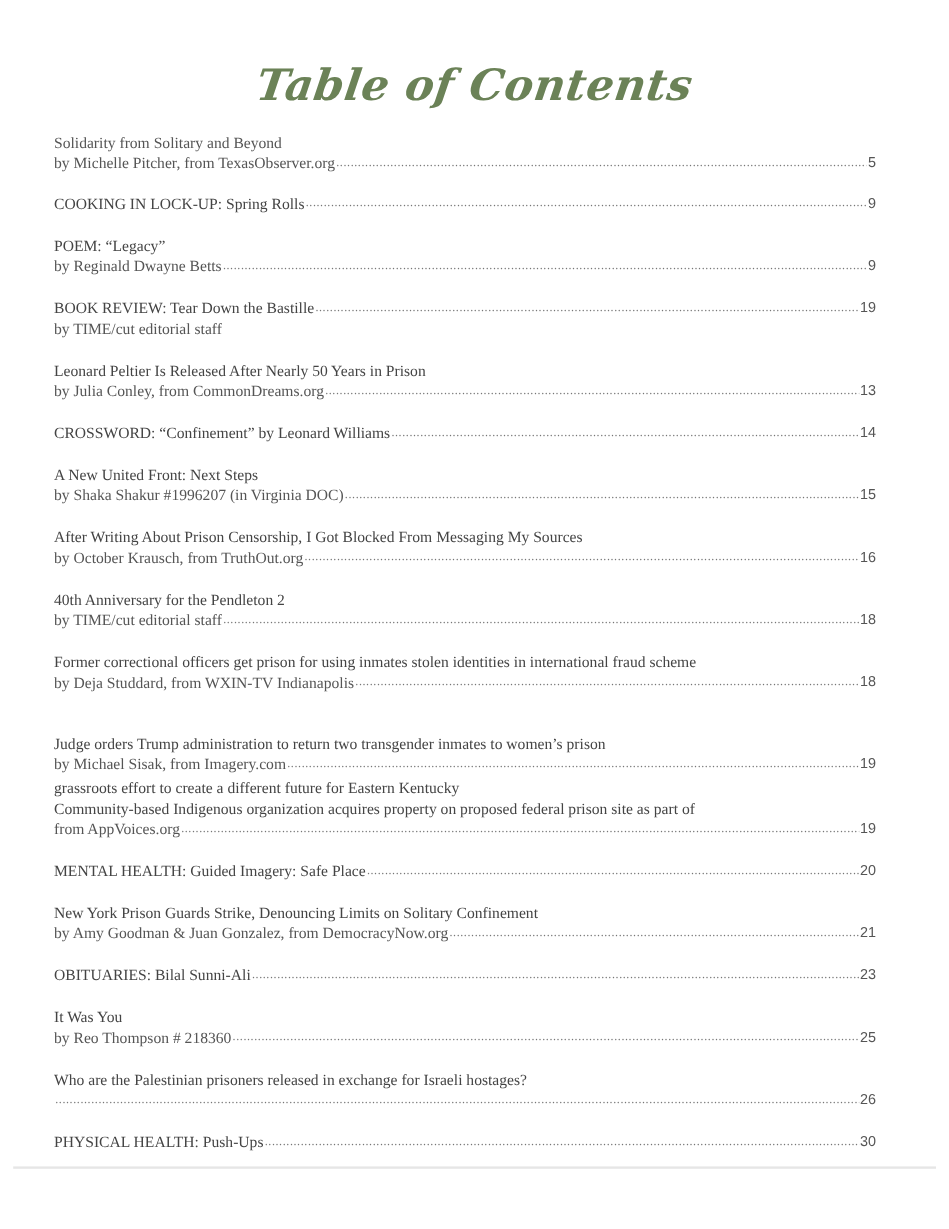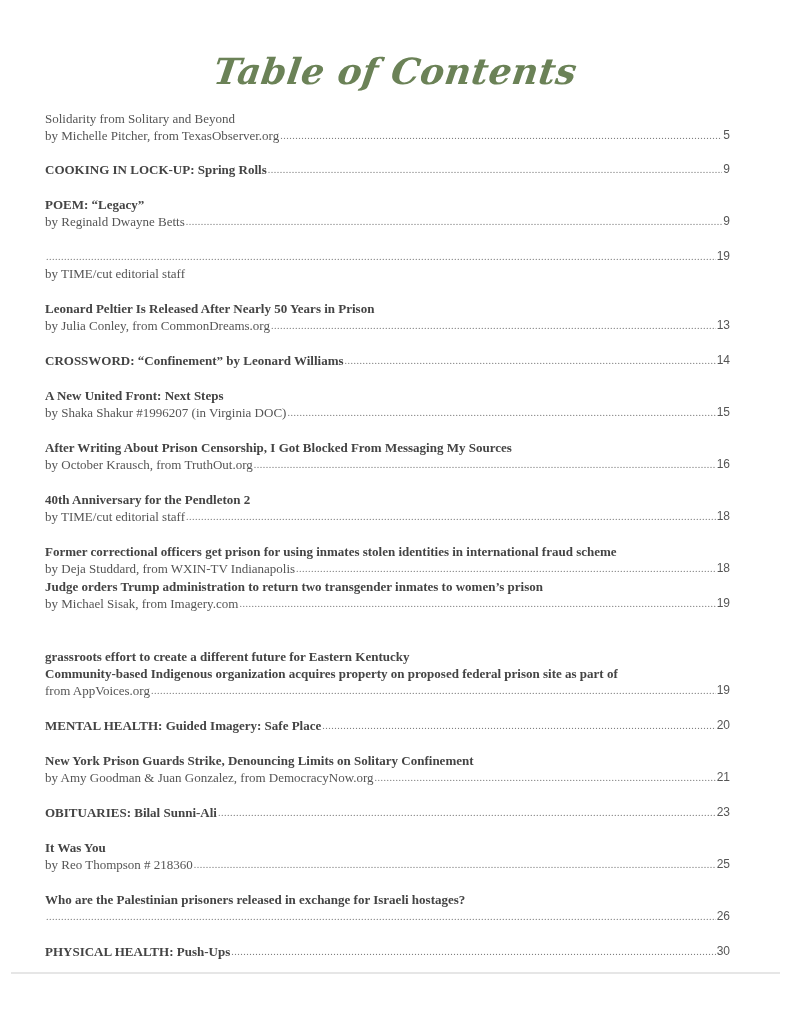--- a/index.html
+++ b/index.html
@@ -9,21 +9,21 @@
            font-family: "DejaVu Serif", serif; font-style: italic; font-weight: bold;
            font-size: 36px; color: #6b8257; letter-spacing: 0.5px;
            transform: skewX(-8deg); }
   .toc { position: absolute; left: 45px; width: 685px; top: 110px; }
   .entry { position: absolute; left: 0; width: 685px; }
   .line { display: flex; align-items: flex-end; font-size: 13px; line-height: 17px; white-space: nowrap; }
   .line .txt { flex: 0 0 auto; }
   .line .dots { flex: 1 1 auto; overflow: hidden; color: #777; margin: 0 1px; font-size: 10px; letter-spacing: 0.5px; }
   .line .dots::after { content: "................................................................................................................................................................................................................................................................................................................................................................"; }
   .line .pg { flex: 0 0 auto; font-family: "Liberation Sans", sans-serif; font-size: 12px; color: #555; }
-  .bold { font-weight: bold; color: #444; }
+  .bold { font-weight: normal; color: #444; }
   .plain { font-weight: normal; color: #555; }
   .bottom-rule { position: absolute; left: 11px; right: 11px; top: 972px; height: 2px; background: #e6e6e6; }
 </style>
 </head>
 <body>
 
 <div class="title">Table of Contents</div>
 
 <div class="toc">
 
@@ -52,20 +52,21 @@
       </div>
     <div class="line">
         <span class="txt plain">by Reginald Dwayne Betts</span>
         <span class="dots"></span>
         <span class="pg">9</span>
       </div>
   </div>
 
   <div class="entry" style="top:138px">
     <div class="line">
+        <span class="txt bold">BOOK REVIEW: Tear Down the Bastille</span>
         <span class="dots"></span>
         <span class="pg">19</span>
       </div>
     <div class="line">
         <span class="txt plain">by TIME/cut editorial staff</span>
       </div>
   </div>
 
   <div class="entry" style="top:190px">
     <div class="line">
@@ -123,21 +124,21 @@
     <div class="line">
         <span class="txt bold">Former correctional officers get prison for using inmates stolen identities in international fraud scheme</span>
       </div>
     <div class="line">
         <span class="txt plain">by Deja Studdard, from WXIN-TV Indianapolis</span>
         <span class="dots"></span>
         <span class="pg">18</span>
       </div>
   </div>
 
-  <div class="entry" style="top:468px">
+  <div class="entry" style="top:501px">
     <div class="line">
         <span class="txt bold">Judge orders Trump administration to return two transgender inmates to women’s prison</span>
       </div>
     <div class="line">
         <span class="txt plain">by Michael Sisak, from Imagery.com</span>
         <span class="dots"></span>
         <span class="pg">19</span>
       </div>
   </div>
 

